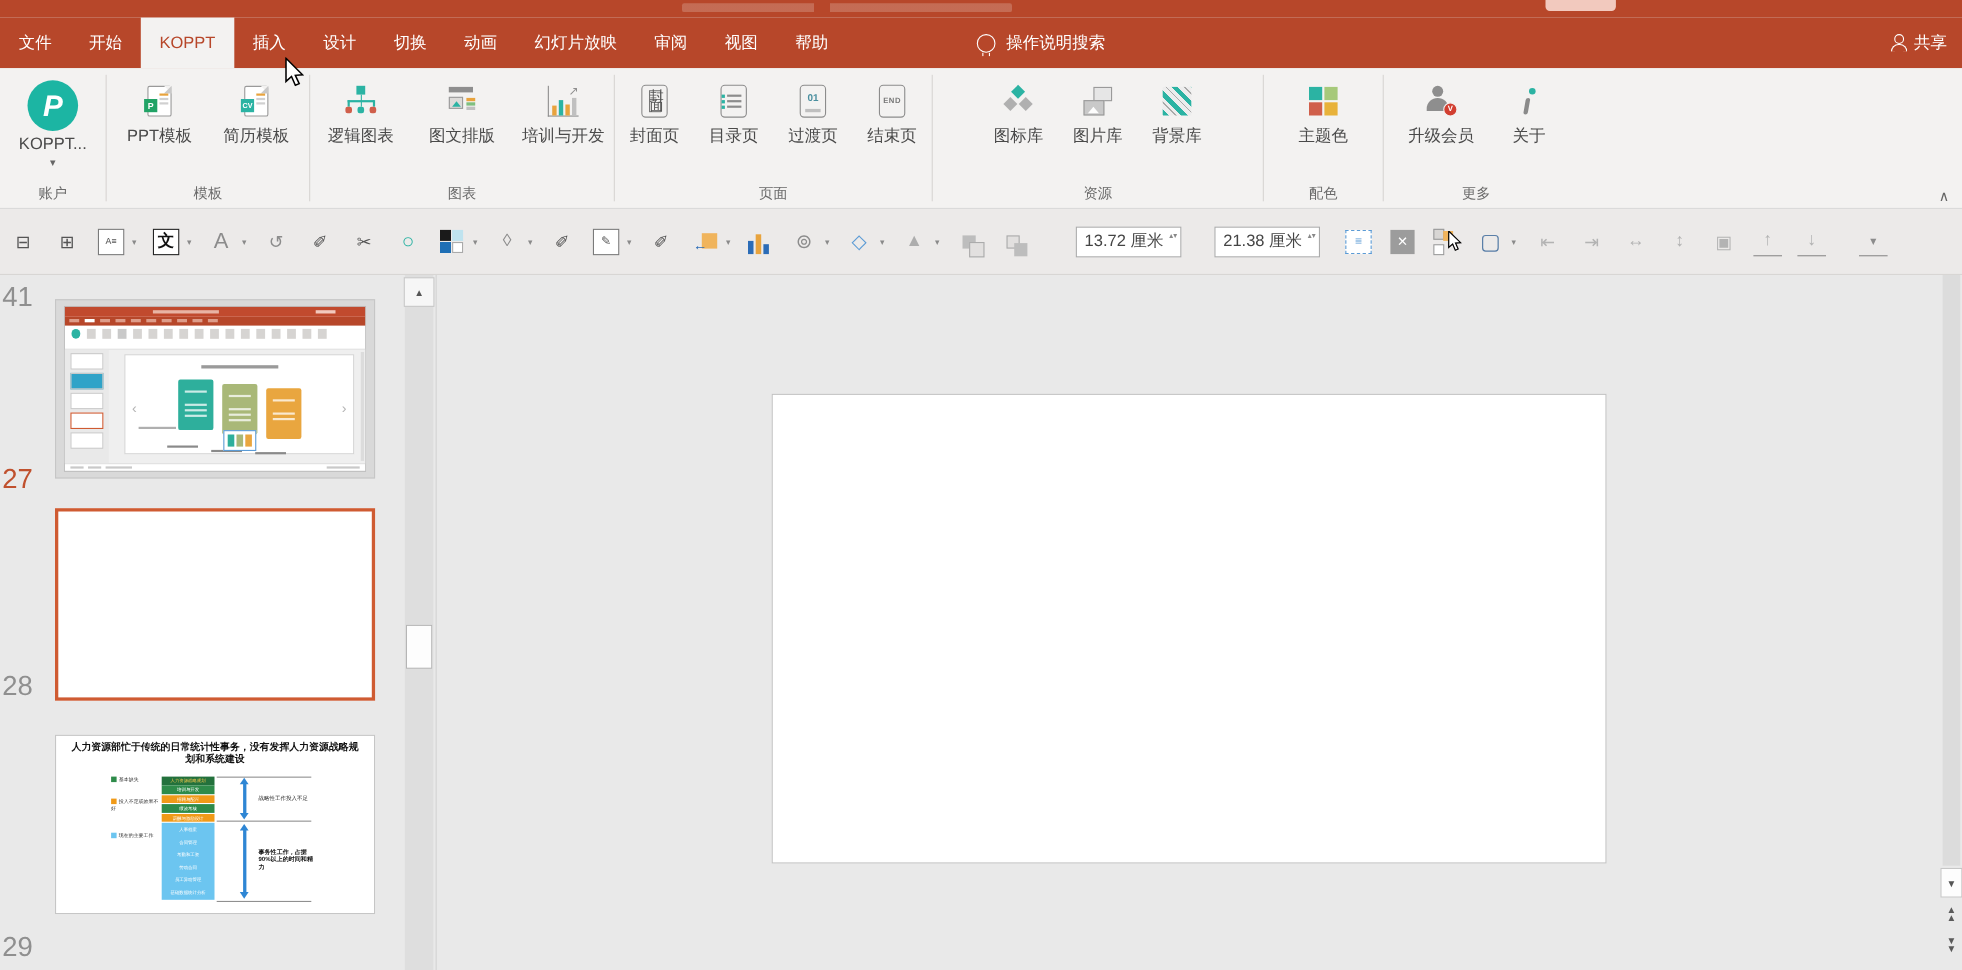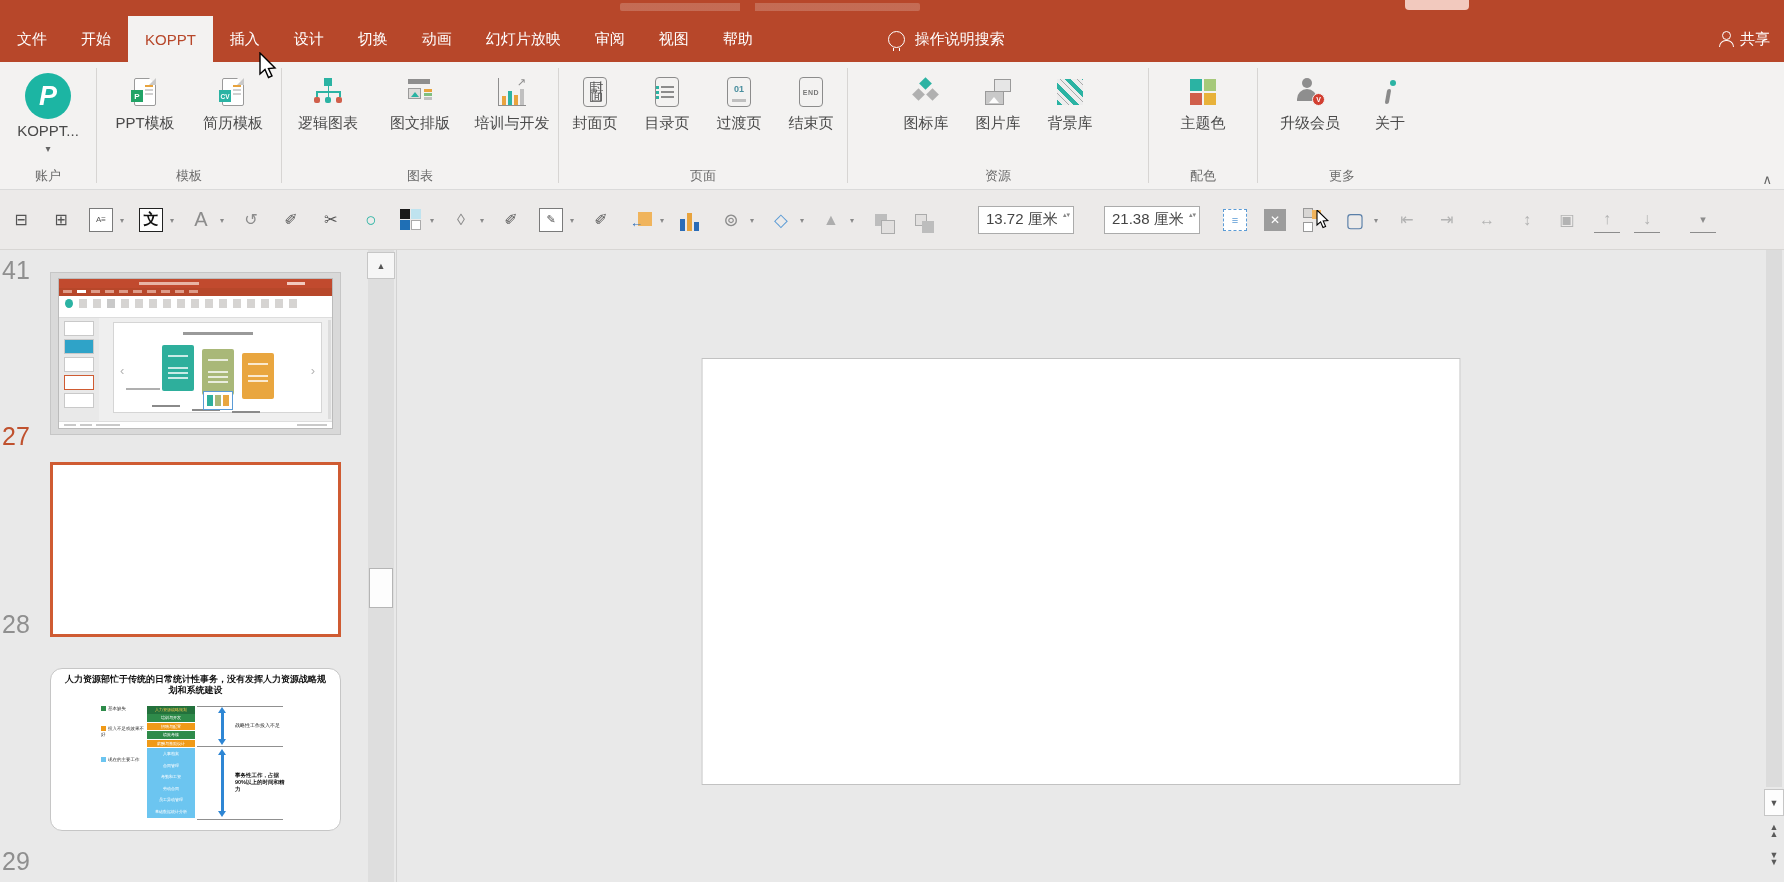--- a/index.html
+++ b/index.html
@@ -203,21 +203,21 @@
   .m-chev { position:absolute; top:40px; color:#B5B5B5; font-size:13px; }
   .m-note { position:absolute; left:12px; bottom:22px; width:34px; height:2px; background:#AFAFAF; }
   .m-dialog { position:absolute; left:50%; transform:translateX(-50%); bottom:2px; width:30px; height:19px;
     background:#fff; border:1px solid #5B9BD5; display:flex; gap:2px; align-items:center; justify-content:center; }
   .m-dialog i { width:6px; height:11px; display:block; }
   .m-status { height:7px; border-top:1px solid #DDD; display:flex; gap:4px; padding:2px 5px; }
   .m-status i { width:12px; height:2px; background:#C9C9C9; display:block; }
   .m-vscroll { position:absolute; right:1px; top:2px; bottom:2px; width:3px; background:#DCDCDC; }
 
   
-  .t28 { position:relative; font-family:"Liberation Sans","DejaVu Sans",sans-serif;border-radius:12px; }
+  .t28 { position:relative; font-family:"Liberation Sans","DejaVu Sans",sans-serif; }
   .t28 .ttl { position:absolute; top:5px; left:12px; right:12px; text-align:center;
     font-size:9px; font-weight:bold; color:#111; line-height:10.5px; }
   .lgd { position:absolute; left:50px; width:46px; font-size:4.5px; color:#333; line-height:5.5px; }
   .lgd i { display:inline-block; width:5px; height:5px; margin-right:2px; vertical-align:-1px; }
   .stack { position:absolute; left:96px; top:37px; width:48px; }
   .stack .srow { height:7.6px; margin-bottom:0.8px; color:#fff; font-size:4px; line-height:7.6px;
     text-align:center; overflow:hidden; white-space:nowrap; }
   .srow.g { background:#2E8B4A; } .srow.g1 { background:#23713C; color:#F5C84C; }
   .srow.o { background:#F09A18; }
   .routine { position:absolute; left:96px; top:79px; width:48px; height:70px; background:#6CC5F0; }

